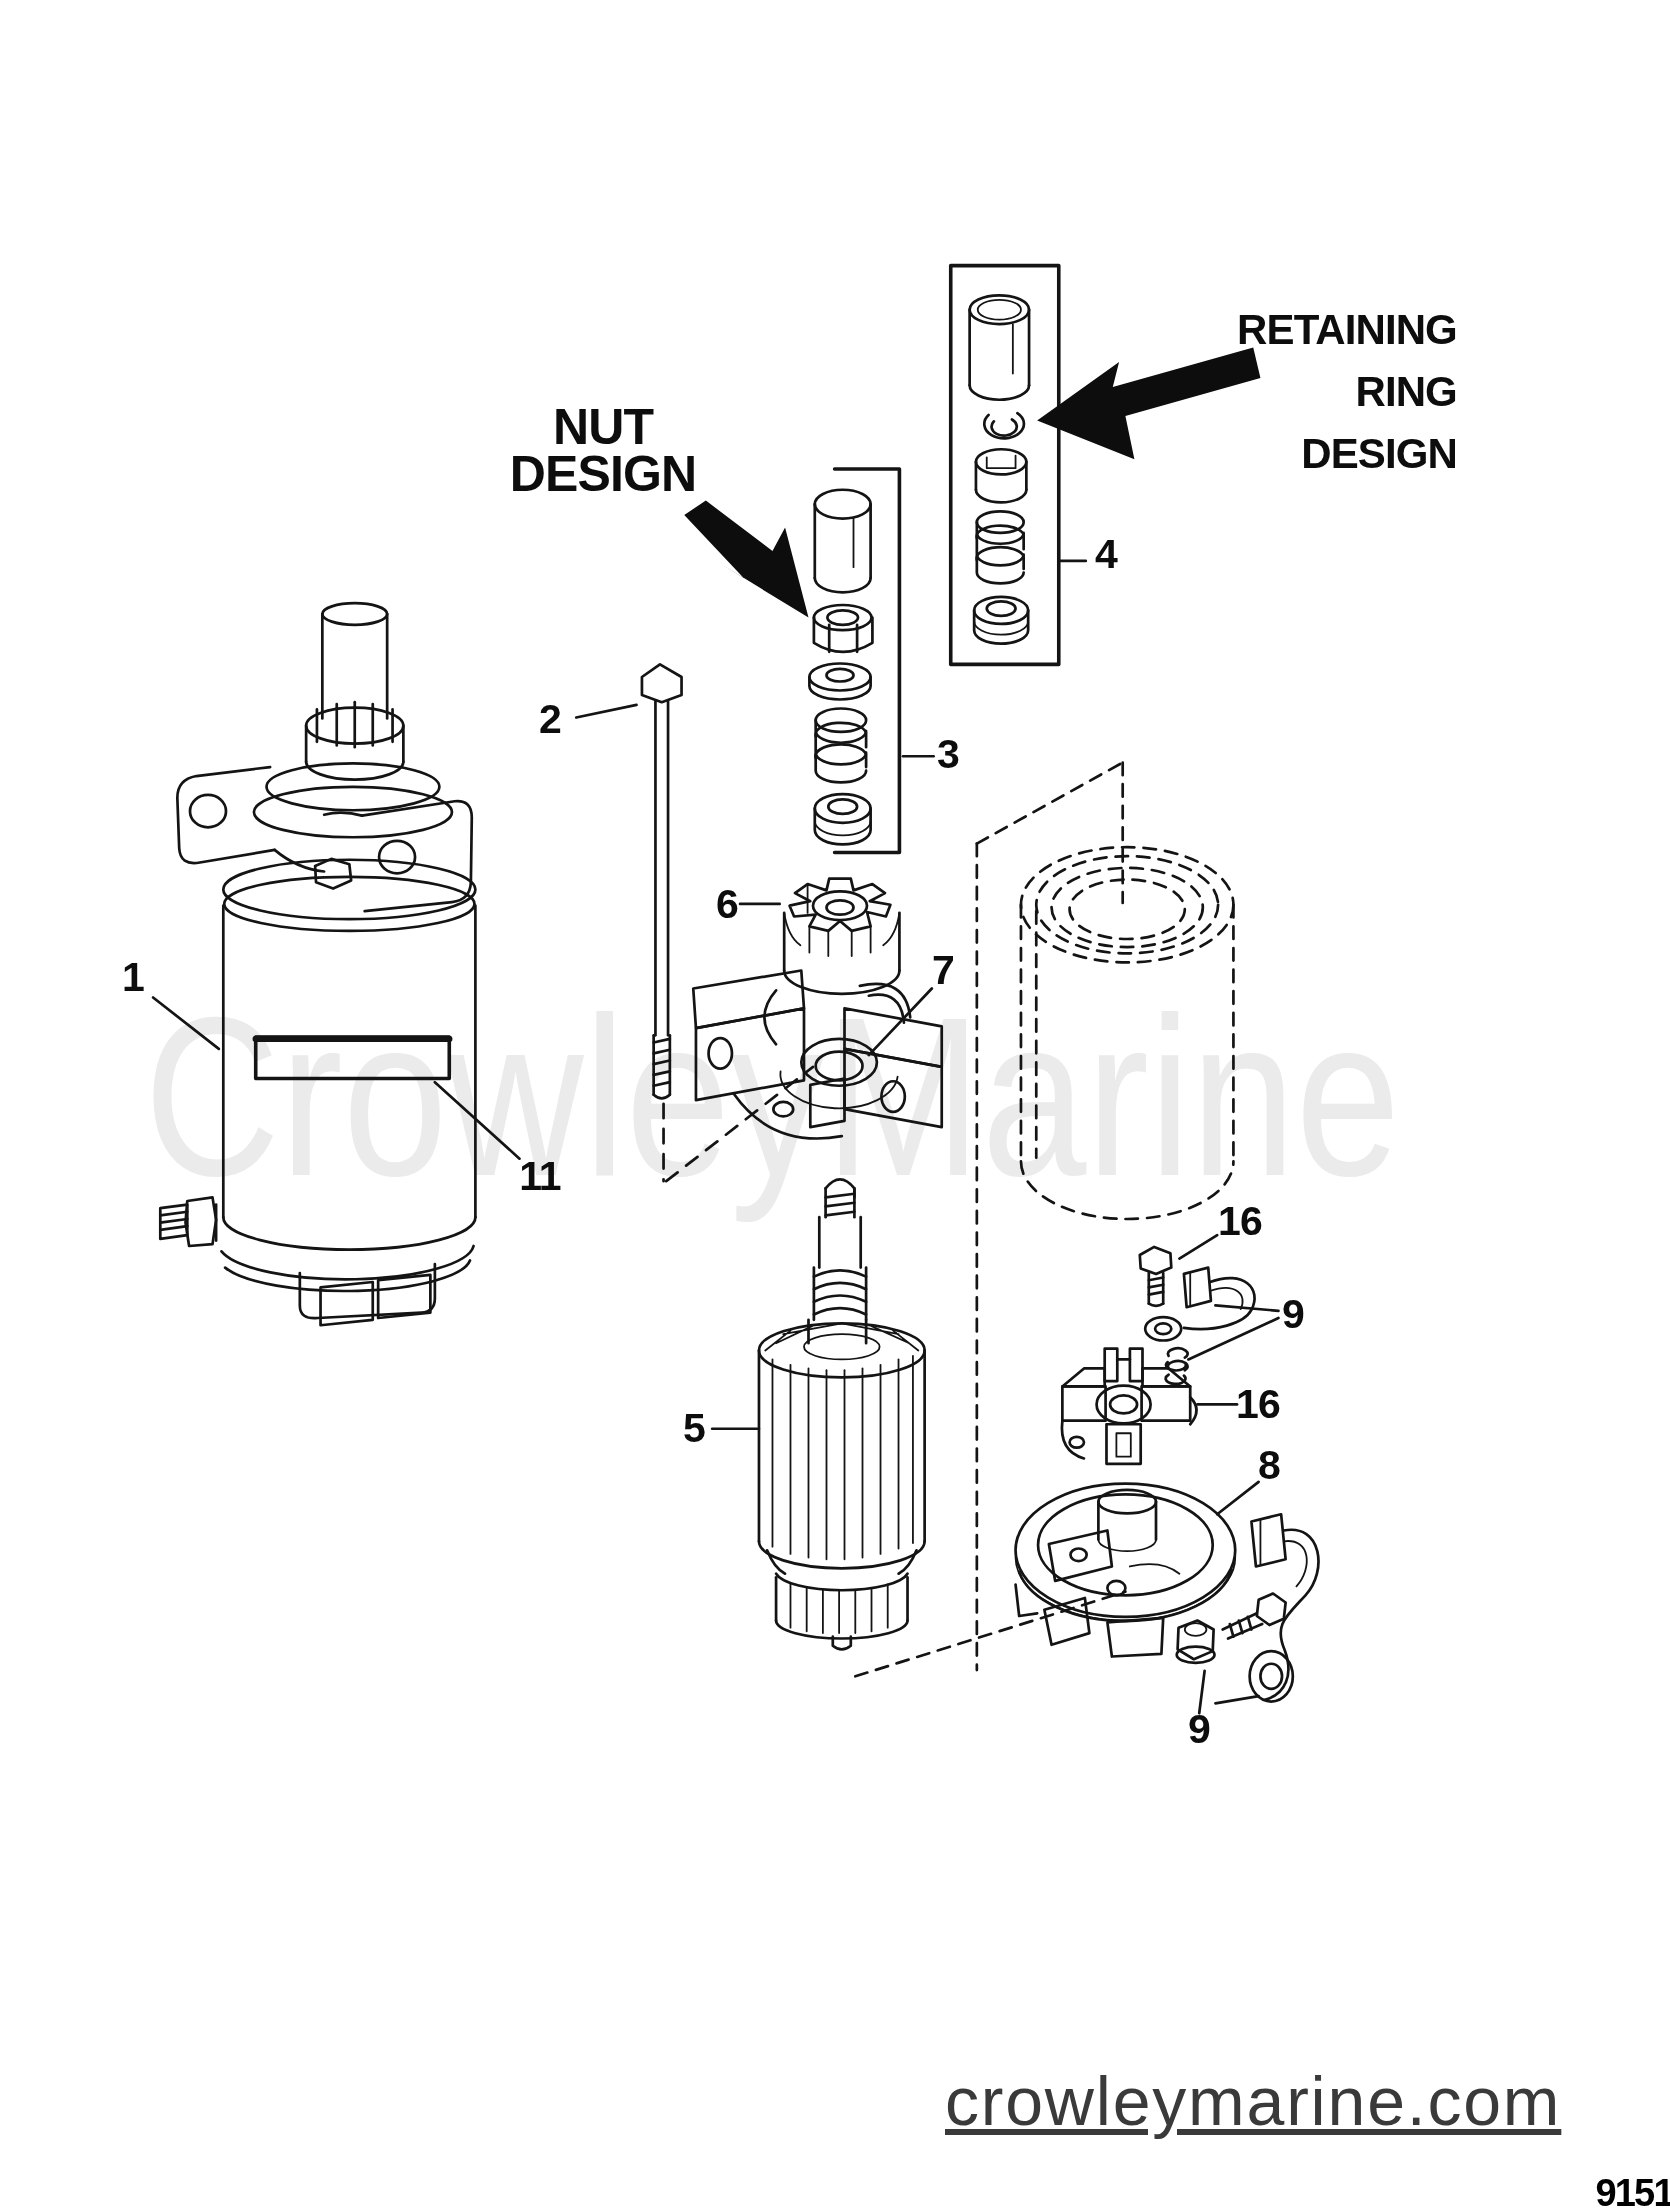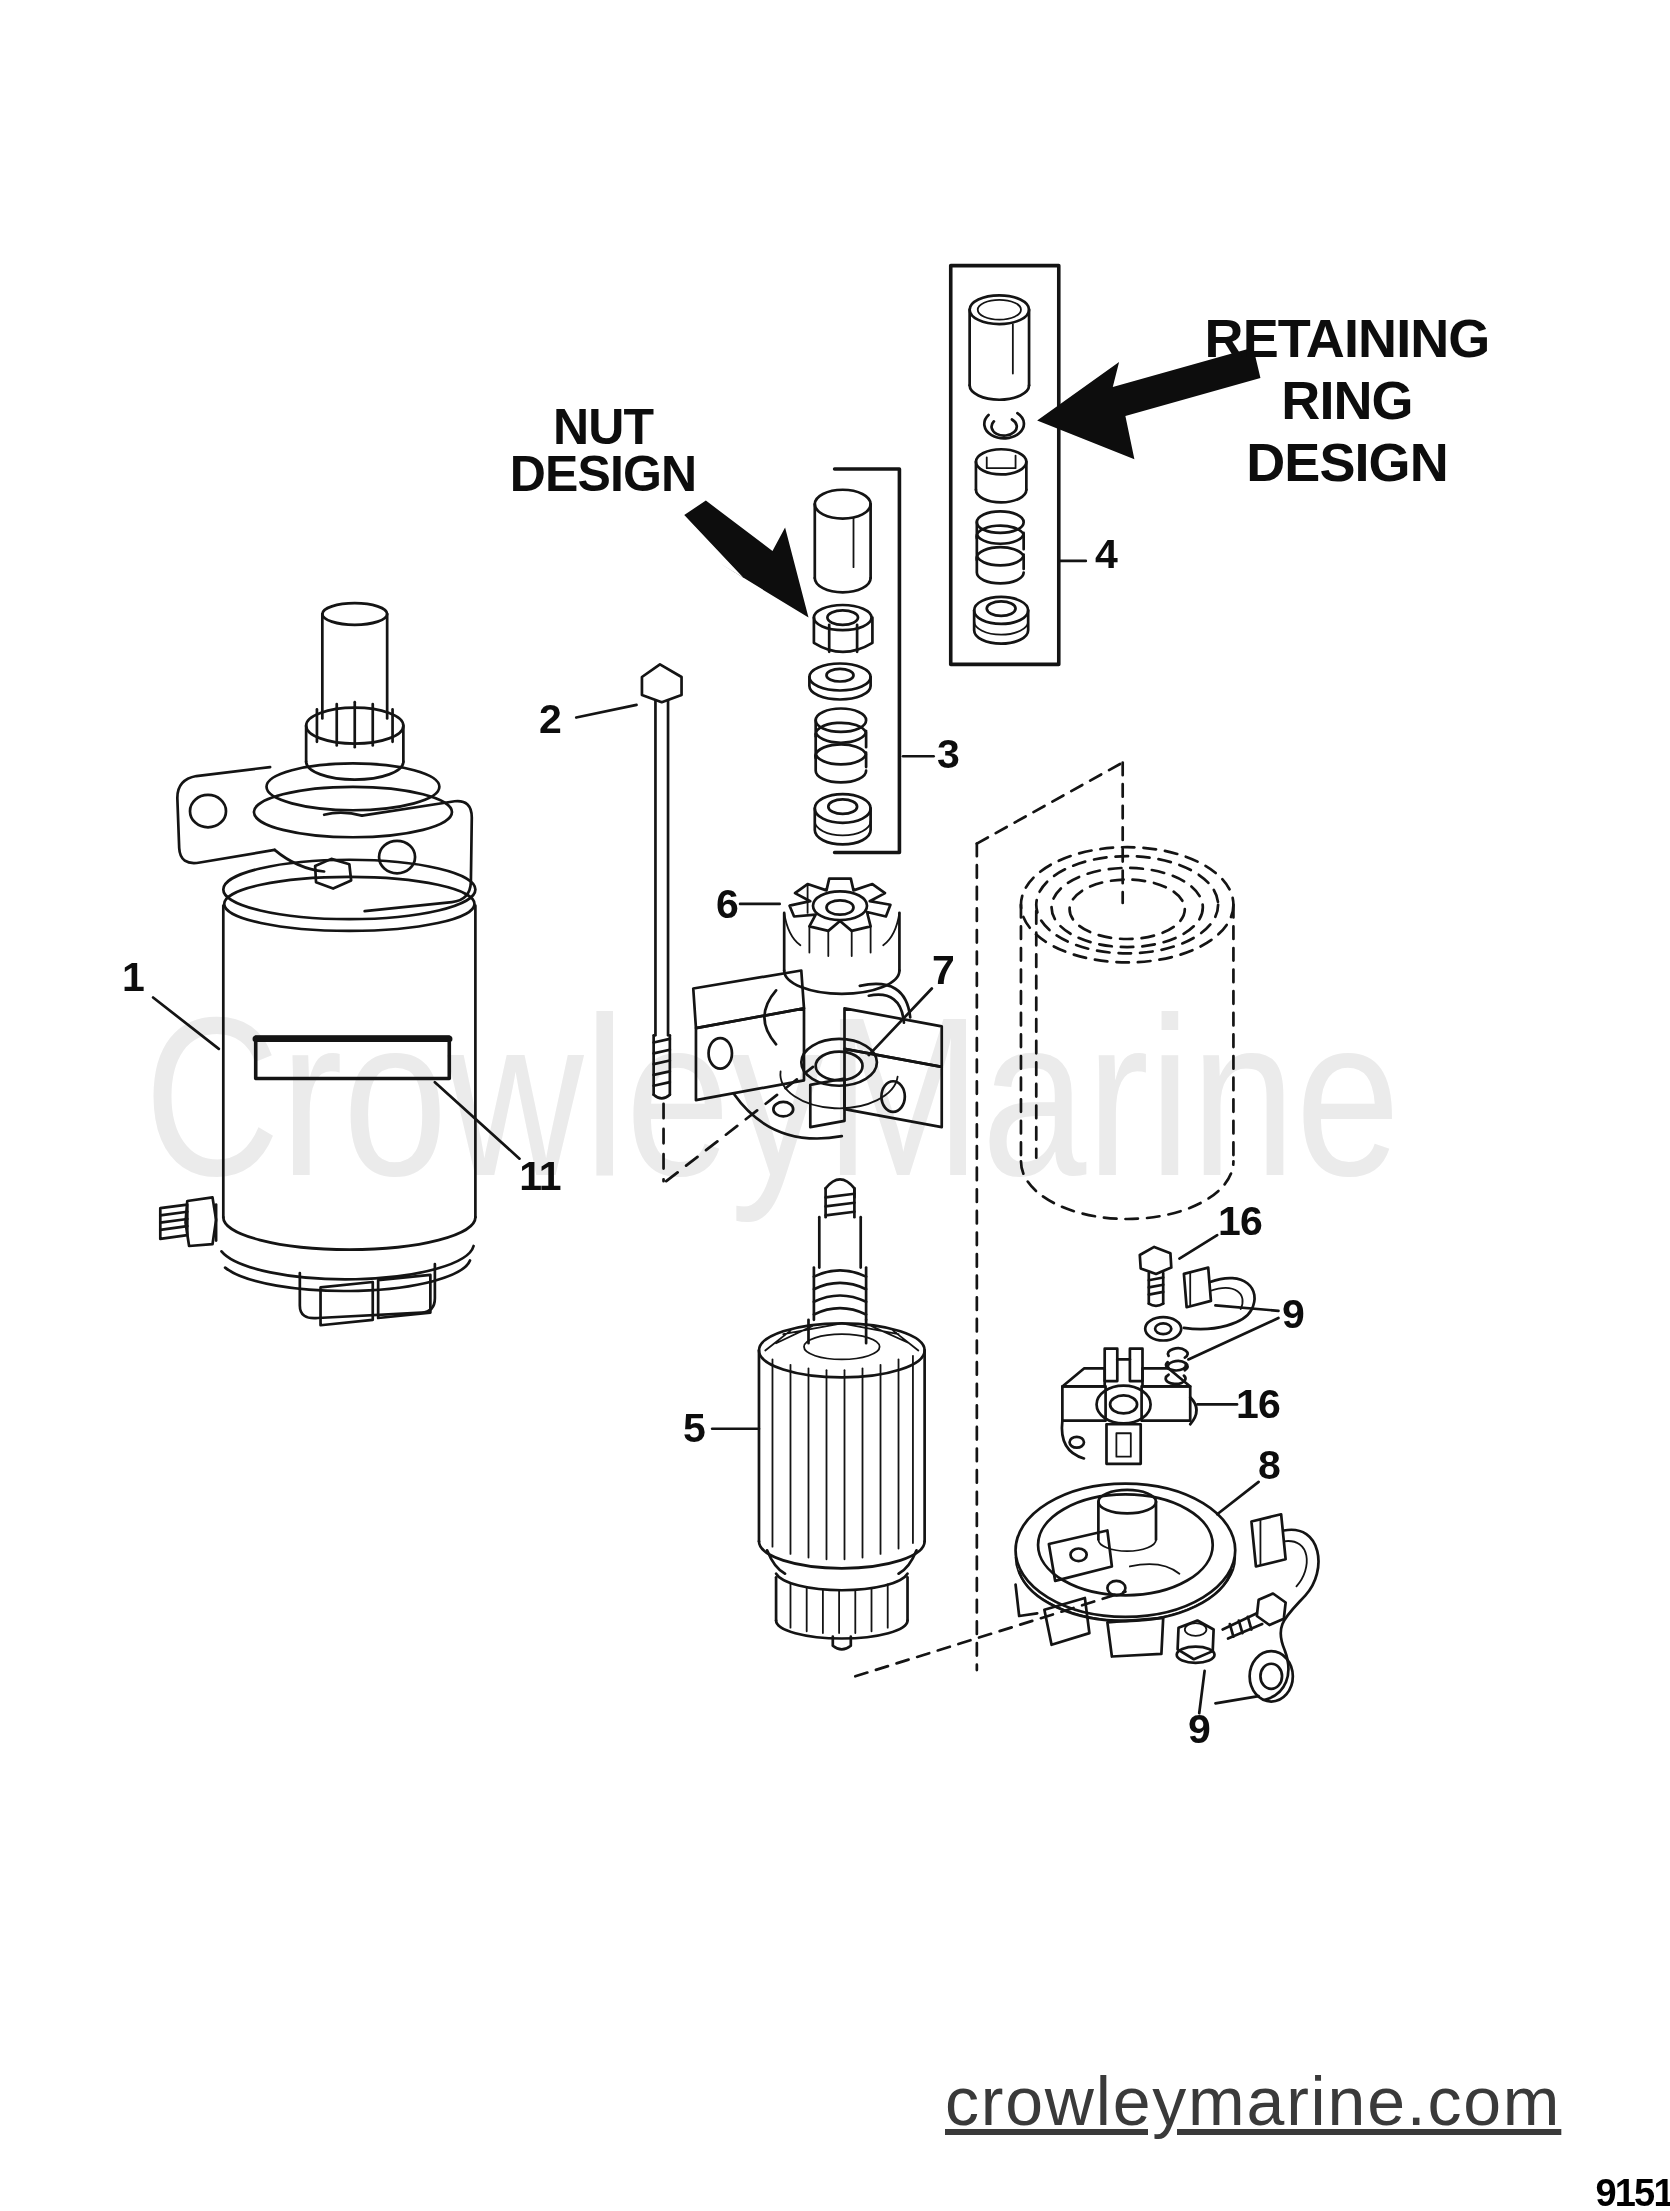--- a/index.html
+++ b/index.html
@@ -17,21 +17,21 @@
   .callout{
     position:absolute;transform:translate(-50%,-50%);
     font-size:41px;font-weight:bold;color:#0d0d0d;z-index:3;line-height:1;
     letter-spacing:-0.9px;
   }
   .annotation{
     position:absolute;transform:translateX(-50%);text-align:center;
     font-weight:bold;color:#0d0d0d;z-index:3;letter-spacing:-0.9px;white-space:nowrap;
   }
   #nut-design-annotation{left:603px;top:404px;font-size:50px;line-height:47px;}
-  #retaining-ring-annotation{left:1347px;top:307px;font-size:54px;line-height:62px;}
+  #retaining-ring-annotation{left:1347px;top:299px;font-size:42px;line-height:62px;text-align:right;}
   #site-text{
     position:absolute;left:945px;top:2062px;font-size:68px;color:#3a3a3a;
     letter-spacing:1.8px;z-index:3;font-weight:400;white-space:nowrap;text-decoration:underline;
   }
   #doc-number{
     position:absolute;right:-1.8px;top:2172px;font-size:38px;font-weight:bold;
     color:#000;letter-spacing:-1.8px;z-index:3;white-space:nowrap;
   }
 </style>
 </head>

